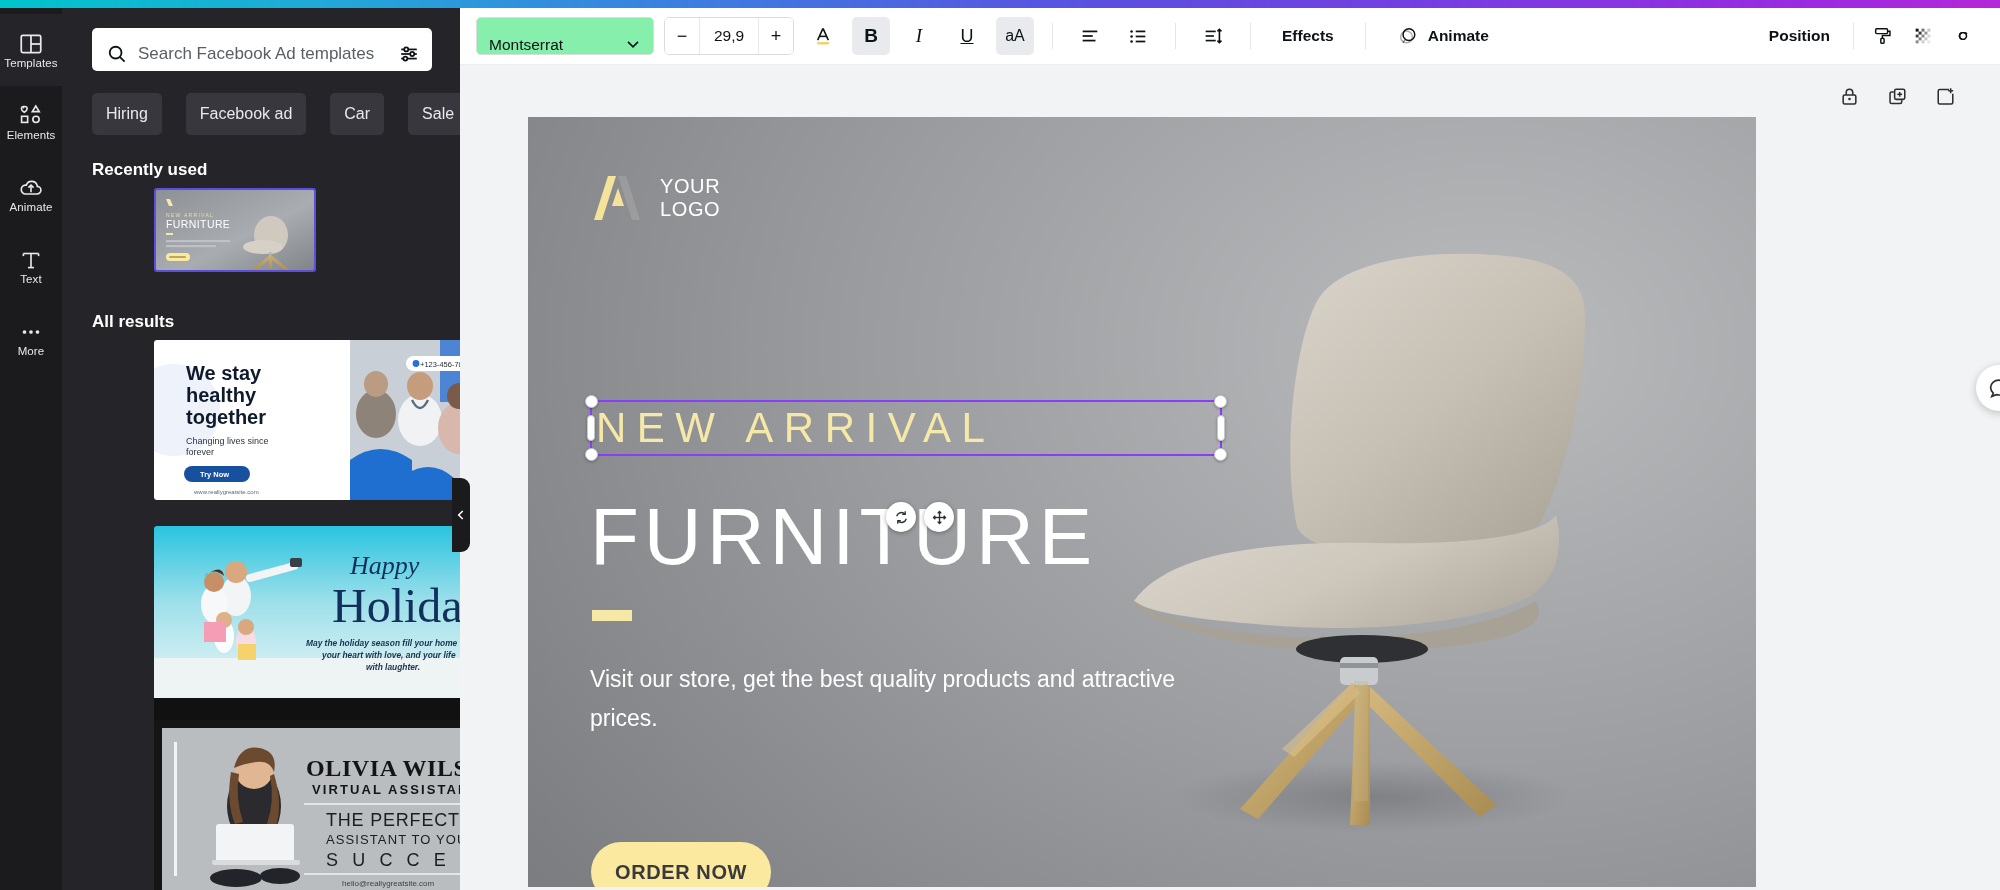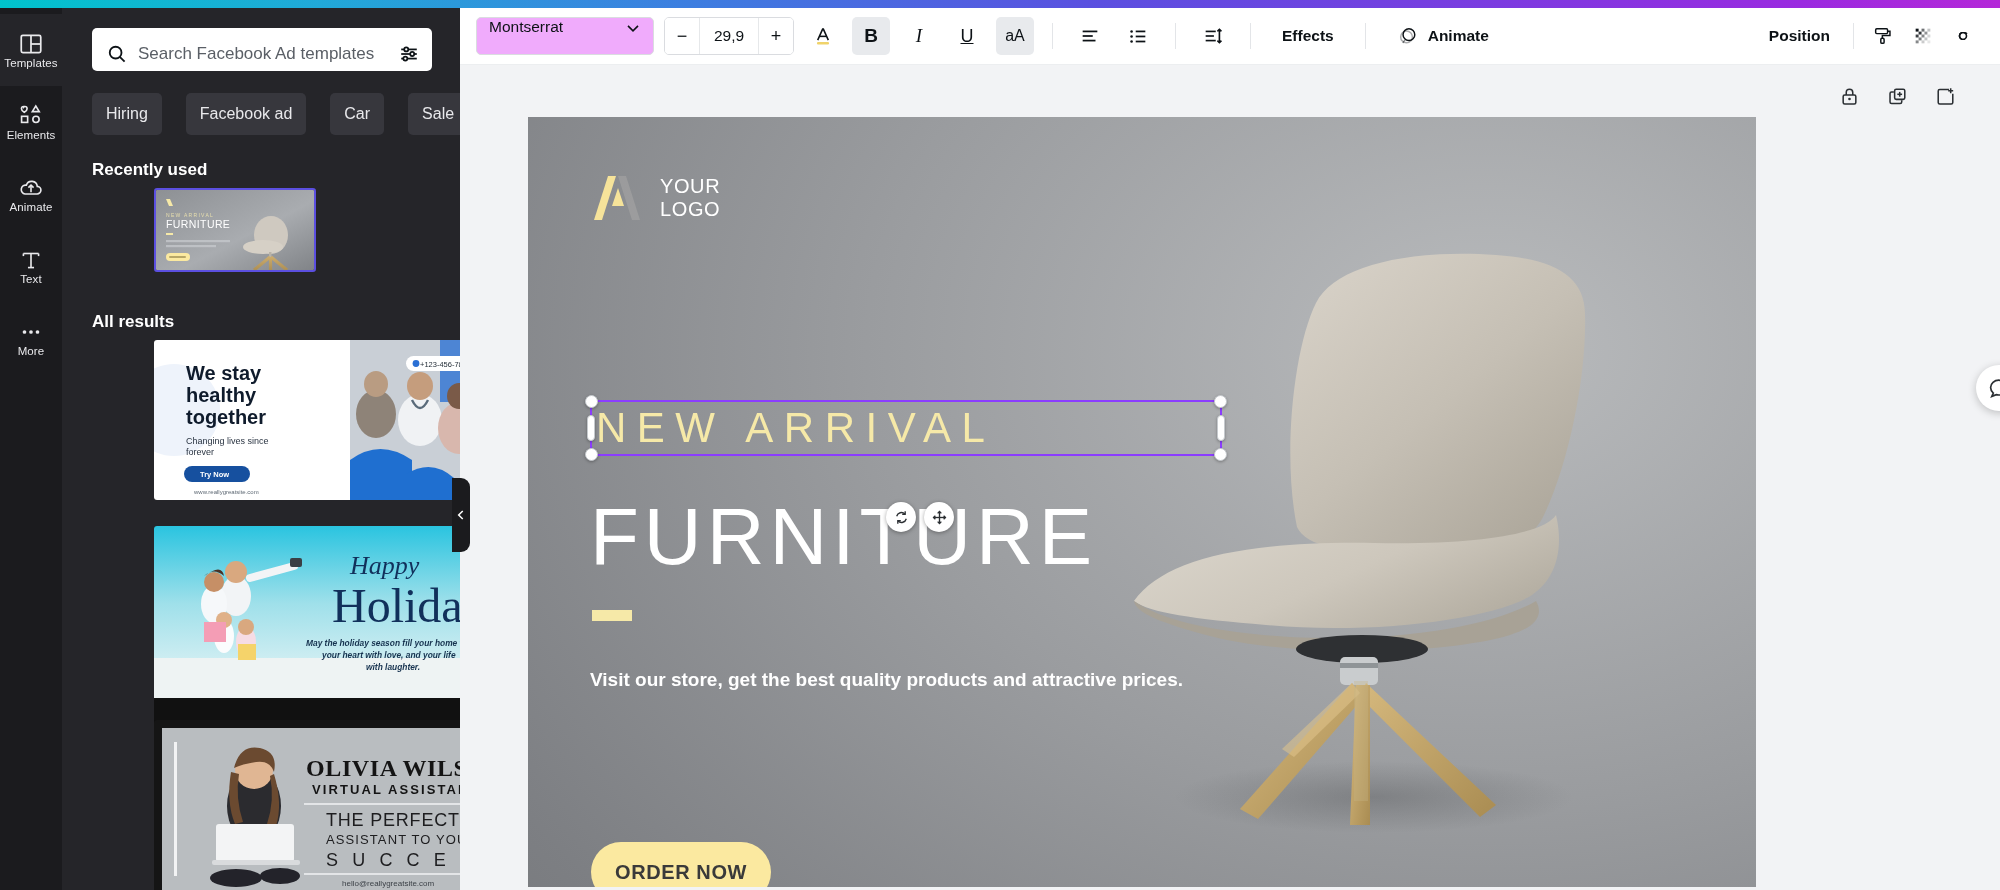--- a/index.html
+++ b/index.html
@@ -91,23 +91,23 @@
 
   
   .toolbar {
     position: absolute; top: 8px; left: 460px; width: 1540px; height: 57px;
     background: #fff; display: flex; align-items: center; z-index: 15;
     border-bottom: 1px solid #eceef0;
   }
   .tb-left { display: flex; align-items: center; padding-left: 16px; gap: 10px; }
   .font-select {
     width: 178px; height: 38px; border: 1px solid #dadce0; border-radius: 5px;
-    display: flex; align-items: flex-start; justify-content: space-between;
+    display: flex; align-items: flex-end; justify-content: space-between;
     padding: 0 10px 0 12px; font-size: 15.5px; color: #0d1216; cursor: pointer;
-    background: #f0abfc;
+    background: #86efac;
   }
   .size-group {
     height: 38px; border: 1px solid #dadce0; border-radius: 5px; display: flex;
     align-items: stretch; overflow: hidden; background: #fff;
   }
   .size-btn {
     width: 34px; display: flex; align-items: center; justify-content: center;
     font-size: 18px; color: #0d1216; cursor: pointer; background: #fff;
   }
   .size-val {
@@ -174,21 +174,21 @@
   .h-corner { width: 13px; height: 13px; }
   .h-side { width: 8px; height: 26px; border-radius: 4px; }
 
   .subhead {
     position: absolute; left: 62px; top: 374px; color: #fff; font-size: 80px;
     letter-spacing: 5px; font-weight: 300; white-space: nowrap;
   }
   .rule { position: absolute; left: 64px; top: 493px; width: 40px; height: 11px; background: #f6e9a8; }
   .body-copy {
     position: absolute; left: 62px; top: 543px; width: 640px; color: #fff;
-    font-size: 19px; line-height: 39px; font-weight: 700;
+    font-size: 23px; line-height: 39px; font-weight: 400;
   }
   .cta {
     position: absolute; left: 63px; top: 685px; width: 180px; height: 60px;
     background: #fbe9a0; border-radius: 30px; display: flex; align-items: center;
     justify-content: center; color: #3a3a3a; font-size: 20px; font-weight: bold;
     letter-spacing: .6px; cursor: pointer; margin-top: 40px;
   }
 
   .mid-handles { position: absolute; left: 358px; top: 385px; display: flex; gap: 8px; z-index: 6; }
   .round-btn {

